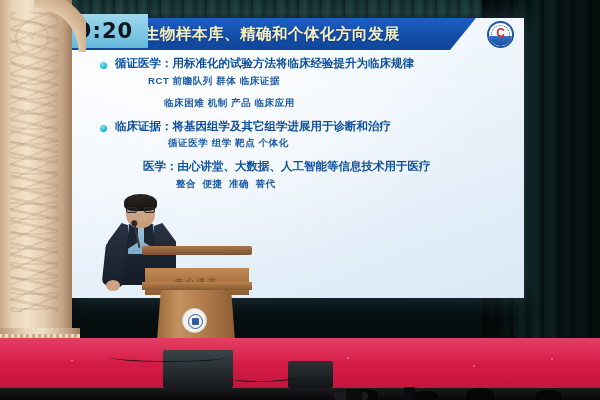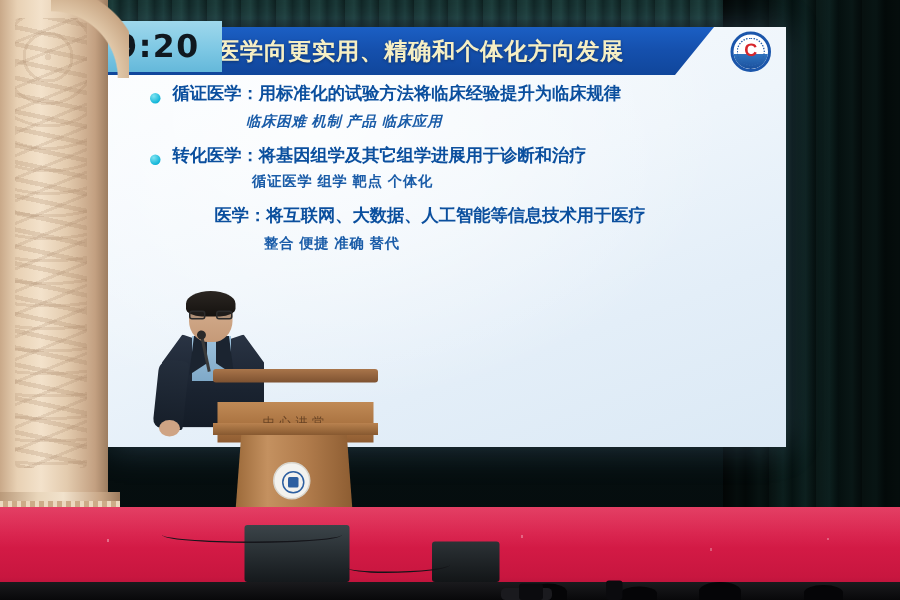--- a/index.html
+++ b/index.html
@@ -141,23 +141,23 @@
     background:radial-gradient(circle at 35% 30%,#7fe4f2,#12b5d8 70%,#0d93b4);
     flex:none;
   }
   .b-main{
     color:#0b4f9e;font-size:11.5px;font-weight:bold;line-height:1.35;white-space:nowrap;
   }
   .b-sub{
     color:#1a5ca8;font-size:9.5px;font-weight:bold;margin:2px 0 9px 76px;
     letter-spacing:.6px;white-space:nowrap;
   }
-  .b-sub.indent2{margin-left:92px;font-style:italic;}
+  .b-sub.indent2{margin-left:92px;}
   .b-sub.indent3{margin-left:96px;}
-  .b-sub.indent4{margin-left:104px;}
+  .b-sub.indent4{margin-left:104px;font-family:Liberation Mono, monospace;}
   .row-occluded .b-main{margin-left:0;}
 
   
   .speaker{position:absolute;left:104px;top:196px;width:78px;height:104px;}
   .sp-head{
     position:absolute;left:22px;top:0;width:29px;height:32px;border-radius:46% 46% 44% 44%;
     background:linear-gradient(180deg,#d7b193,#c59a78);
   }
   .sp-hair{
     position:absolute;left:20px;top:-2px;width:33px;height:17px;
@@ -304,51 +304,52 @@
   <div class="backdrop"></div>
   <div class="wall-dark"></div>
   <div class="curtain-top"></div>
   <div class="curtain-right"></div>
 
   <div class="screen">
     <div class="screen-glow"></div>
 
     <div class="title-band">
       <span class="title-ghost">来</span>
-      <span class="title-text">医学向更实用、精确和个体化方向发展</span>
+      <span class="title-text">生物样本库、精确和个体化方向发展</span>
     </div>
 
     <div class="logo-wrap">
       <div class="logo-ring">
         <div class="logo-dots"></div>
         <div class="logo-c">C</div>
       </div>
     </div>
 
     <div class="clock">
       <span>9:20</span>
     </div>
 
     <div class="slide-body">
 
       <div class="bullet-row">
         <div class="dot"></div>
         <div class="b-main">循证医学：用标准化的试验方法将临床经验提升为临床规律</div>
       </div>
+      <div class="b-sub">RCT   前瞻队列    群体   临床证据</div>
 
       <div class="b-sub indent2">临床困难   机制    产品   临床应用</div>
 
       <div class="bullet-row">
         <div class="dot"></div>
-        <div class="b-main">转化医学：将基因组学及其它组学进展用于诊断和治疗</div>
+        <div class="b-main">临床证据：将基因组学及其它组学进展用于诊断和治疗</div>
       </div>
       <div class="b-sub indent3">循证医学  组学  靶点  个体化</div>
 
       <div class="bullet-row row-occluded">
-        <div class="b-main" style="margin-left:43px">医学：将互联网、大数据、人工智能等信息技术用于医疗</div>
+        <div class="b-main" style="margin-left:43px">医学：由心讲堂、大数据、人工智能等信息技术用于医疗</div>
       </div>
       <div class="b-sub indent4">整合   便捷    准确   替代</div>
 
     </div>
   </div>
 
   <div class="column">
     <div class="column-carve"></div>
     <div class="column-base"></div>
   </div>

